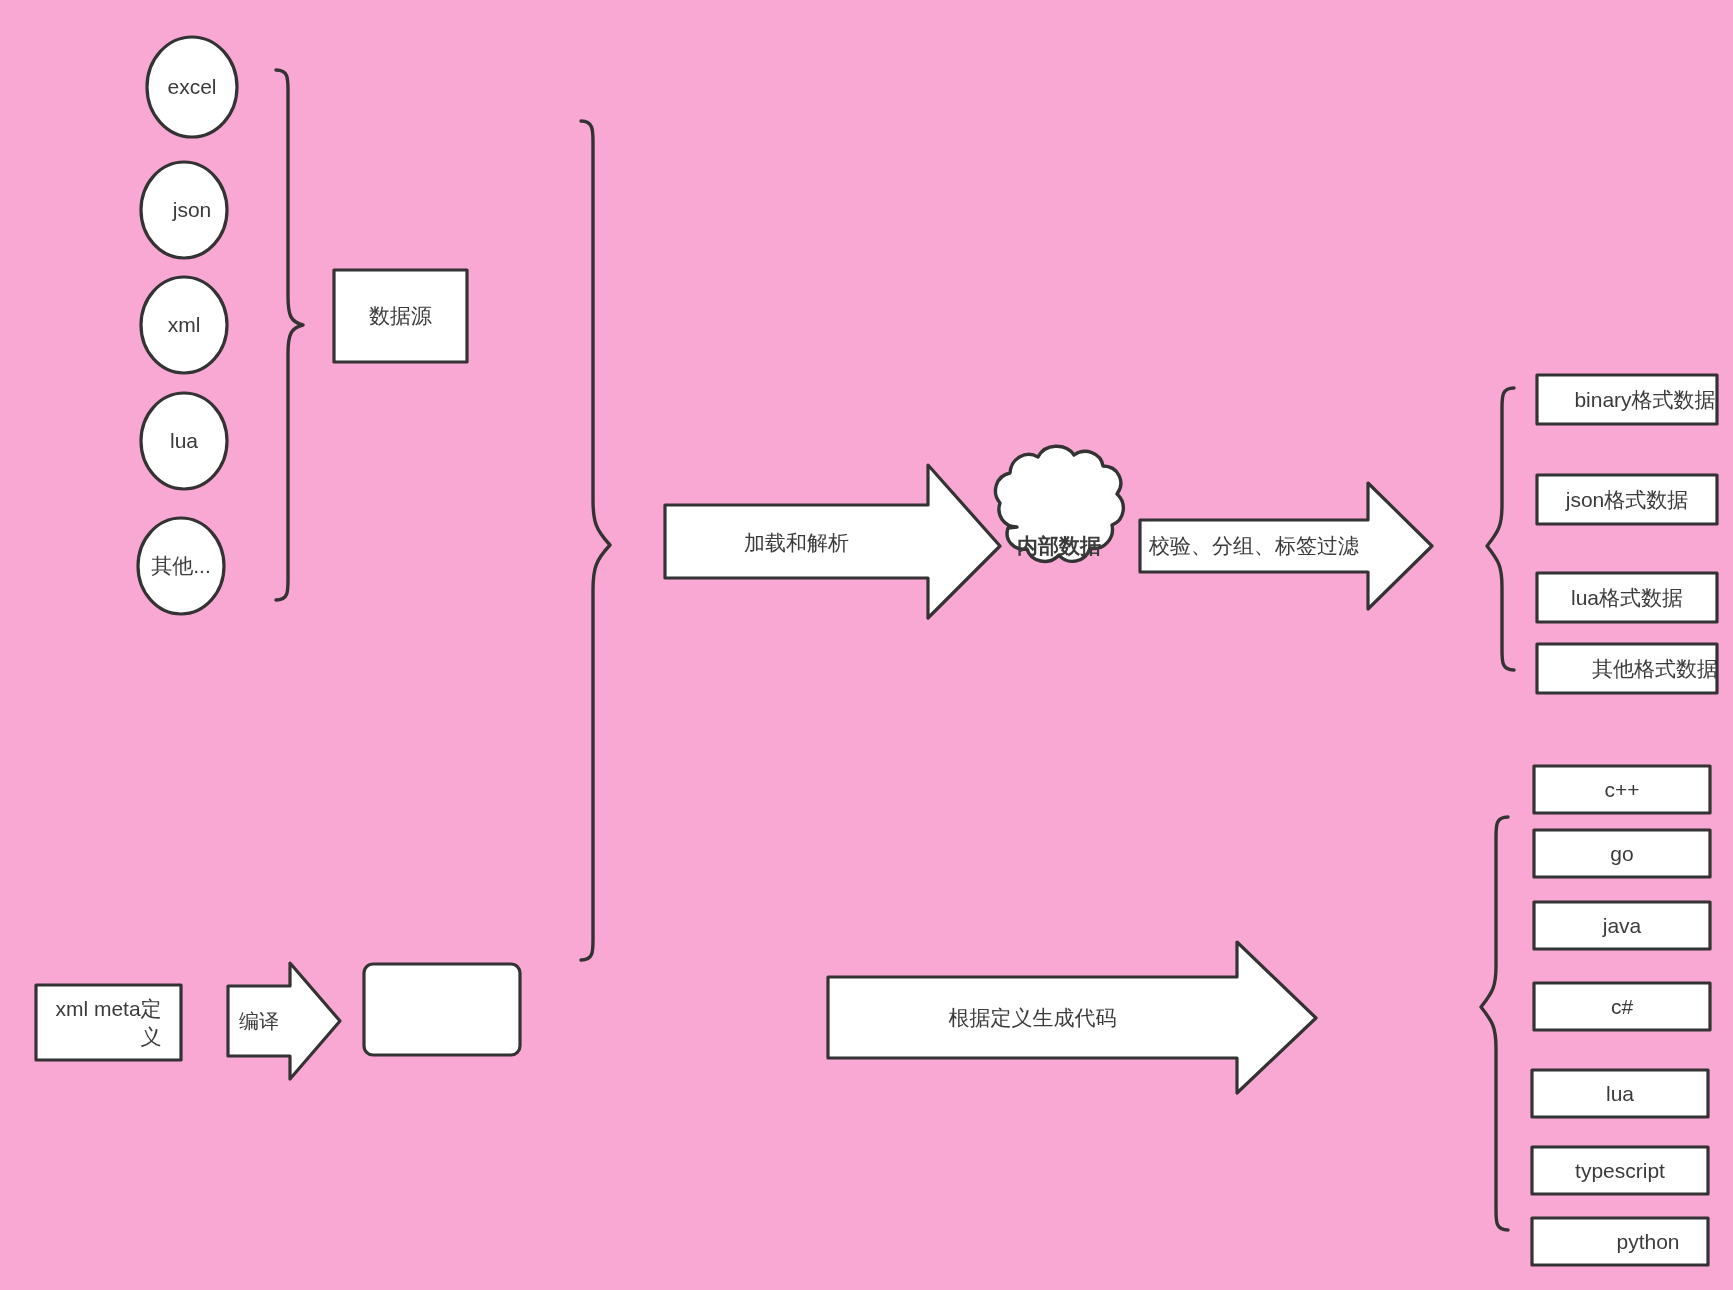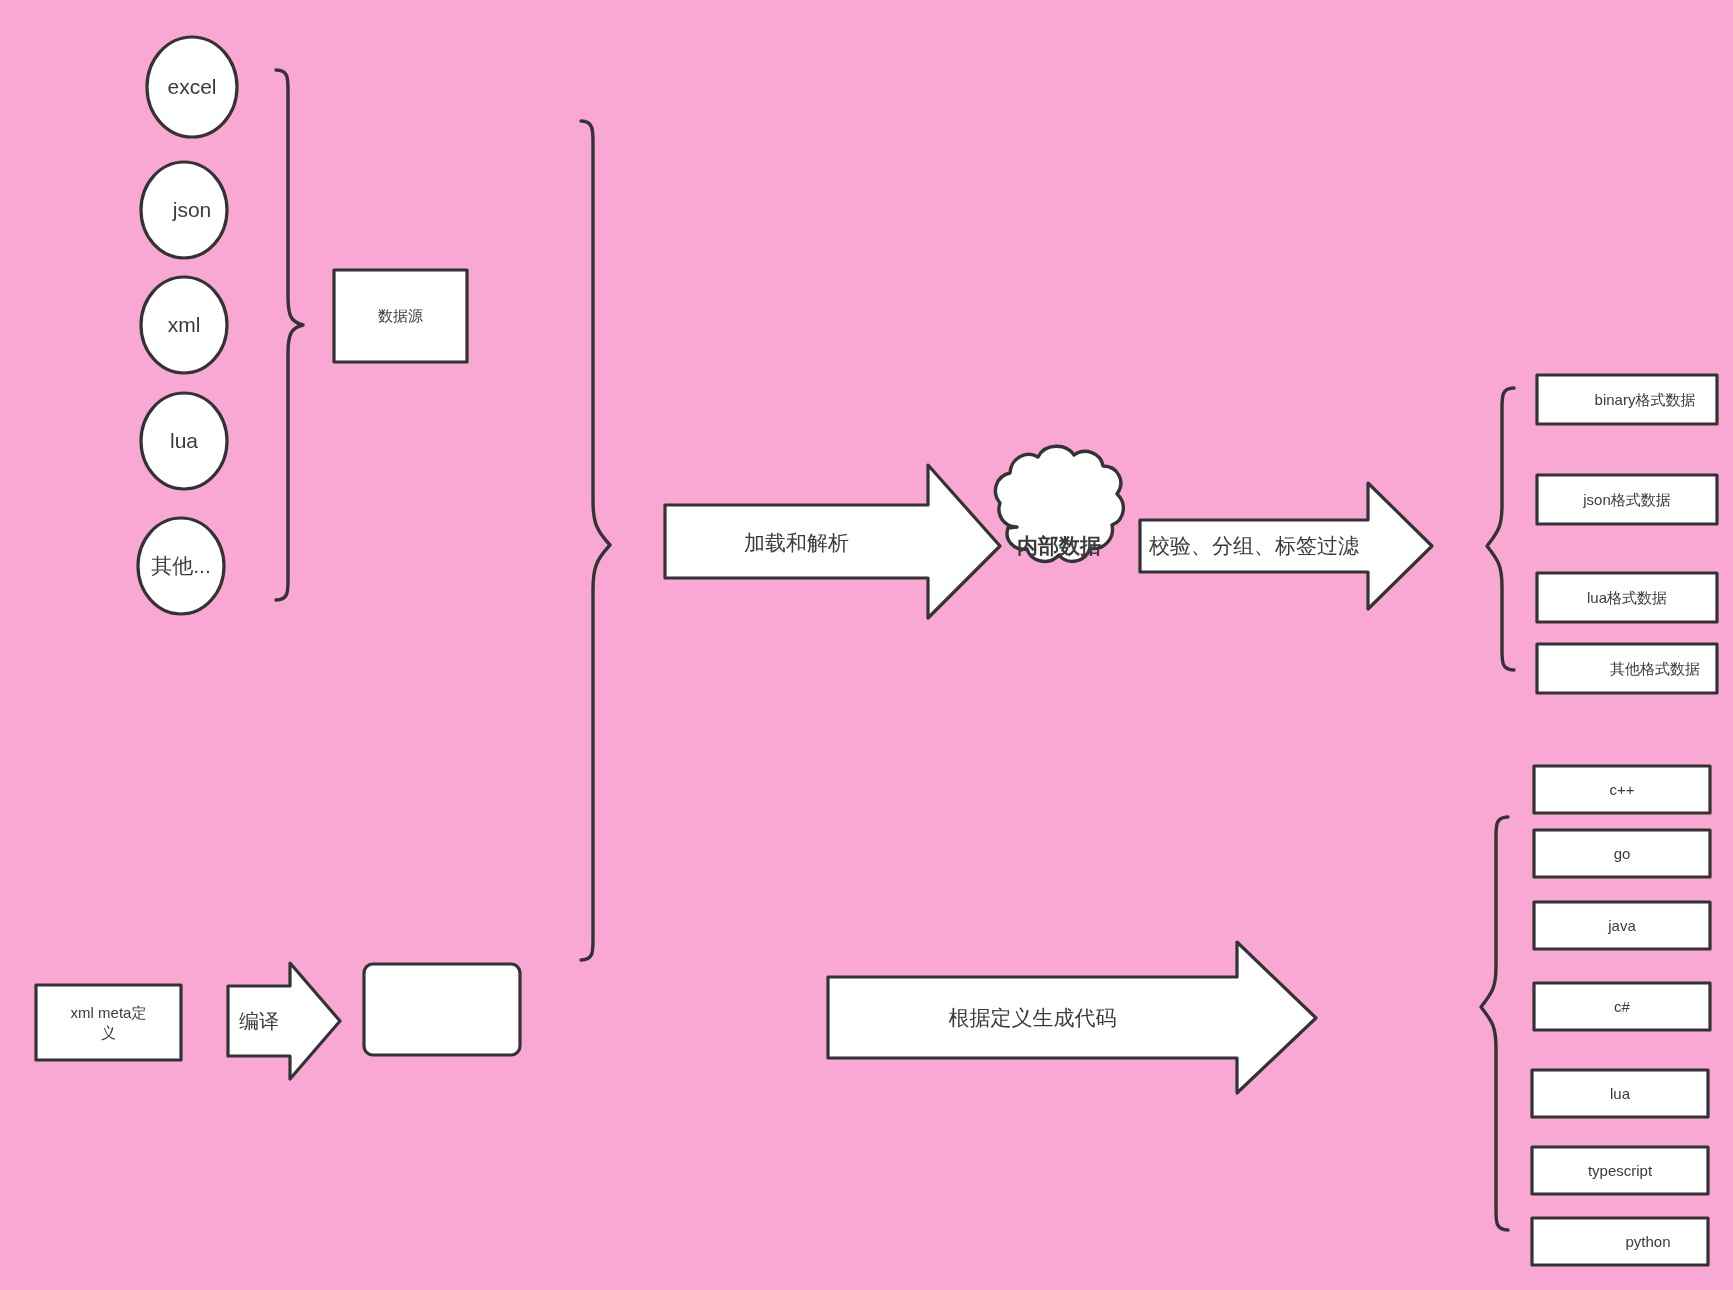--- a/index.html
+++ b/index.html
@@ -27,21 +27,21 @@
     align-items: center;
     justify-content: center;
     text-align: center;
     color: #3b3b3b;
     font-size: 21px;
     line-height: 1.3;
     white-space: pre-line;
     pointer-events: none;
   }
   .lbl.small { font-size: 20px; }
-  .lbl.box   { font-size: 15px; }
+  .lbl.box   { font-size: 21px; text-align: right; }
 </style>
 </head>
 <body>
 
 <div id="canvas">
 
   <svg id="shapes" viewBox="0 0 1733 1290">
     <g fill="#ffffff" stroke="#333333" stroke-width="3.2" stroke-linejoin="round" stroke-linecap="round">
 
       <ellipse cx="192" cy="87" rx="45" ry="50"></ellipse>

